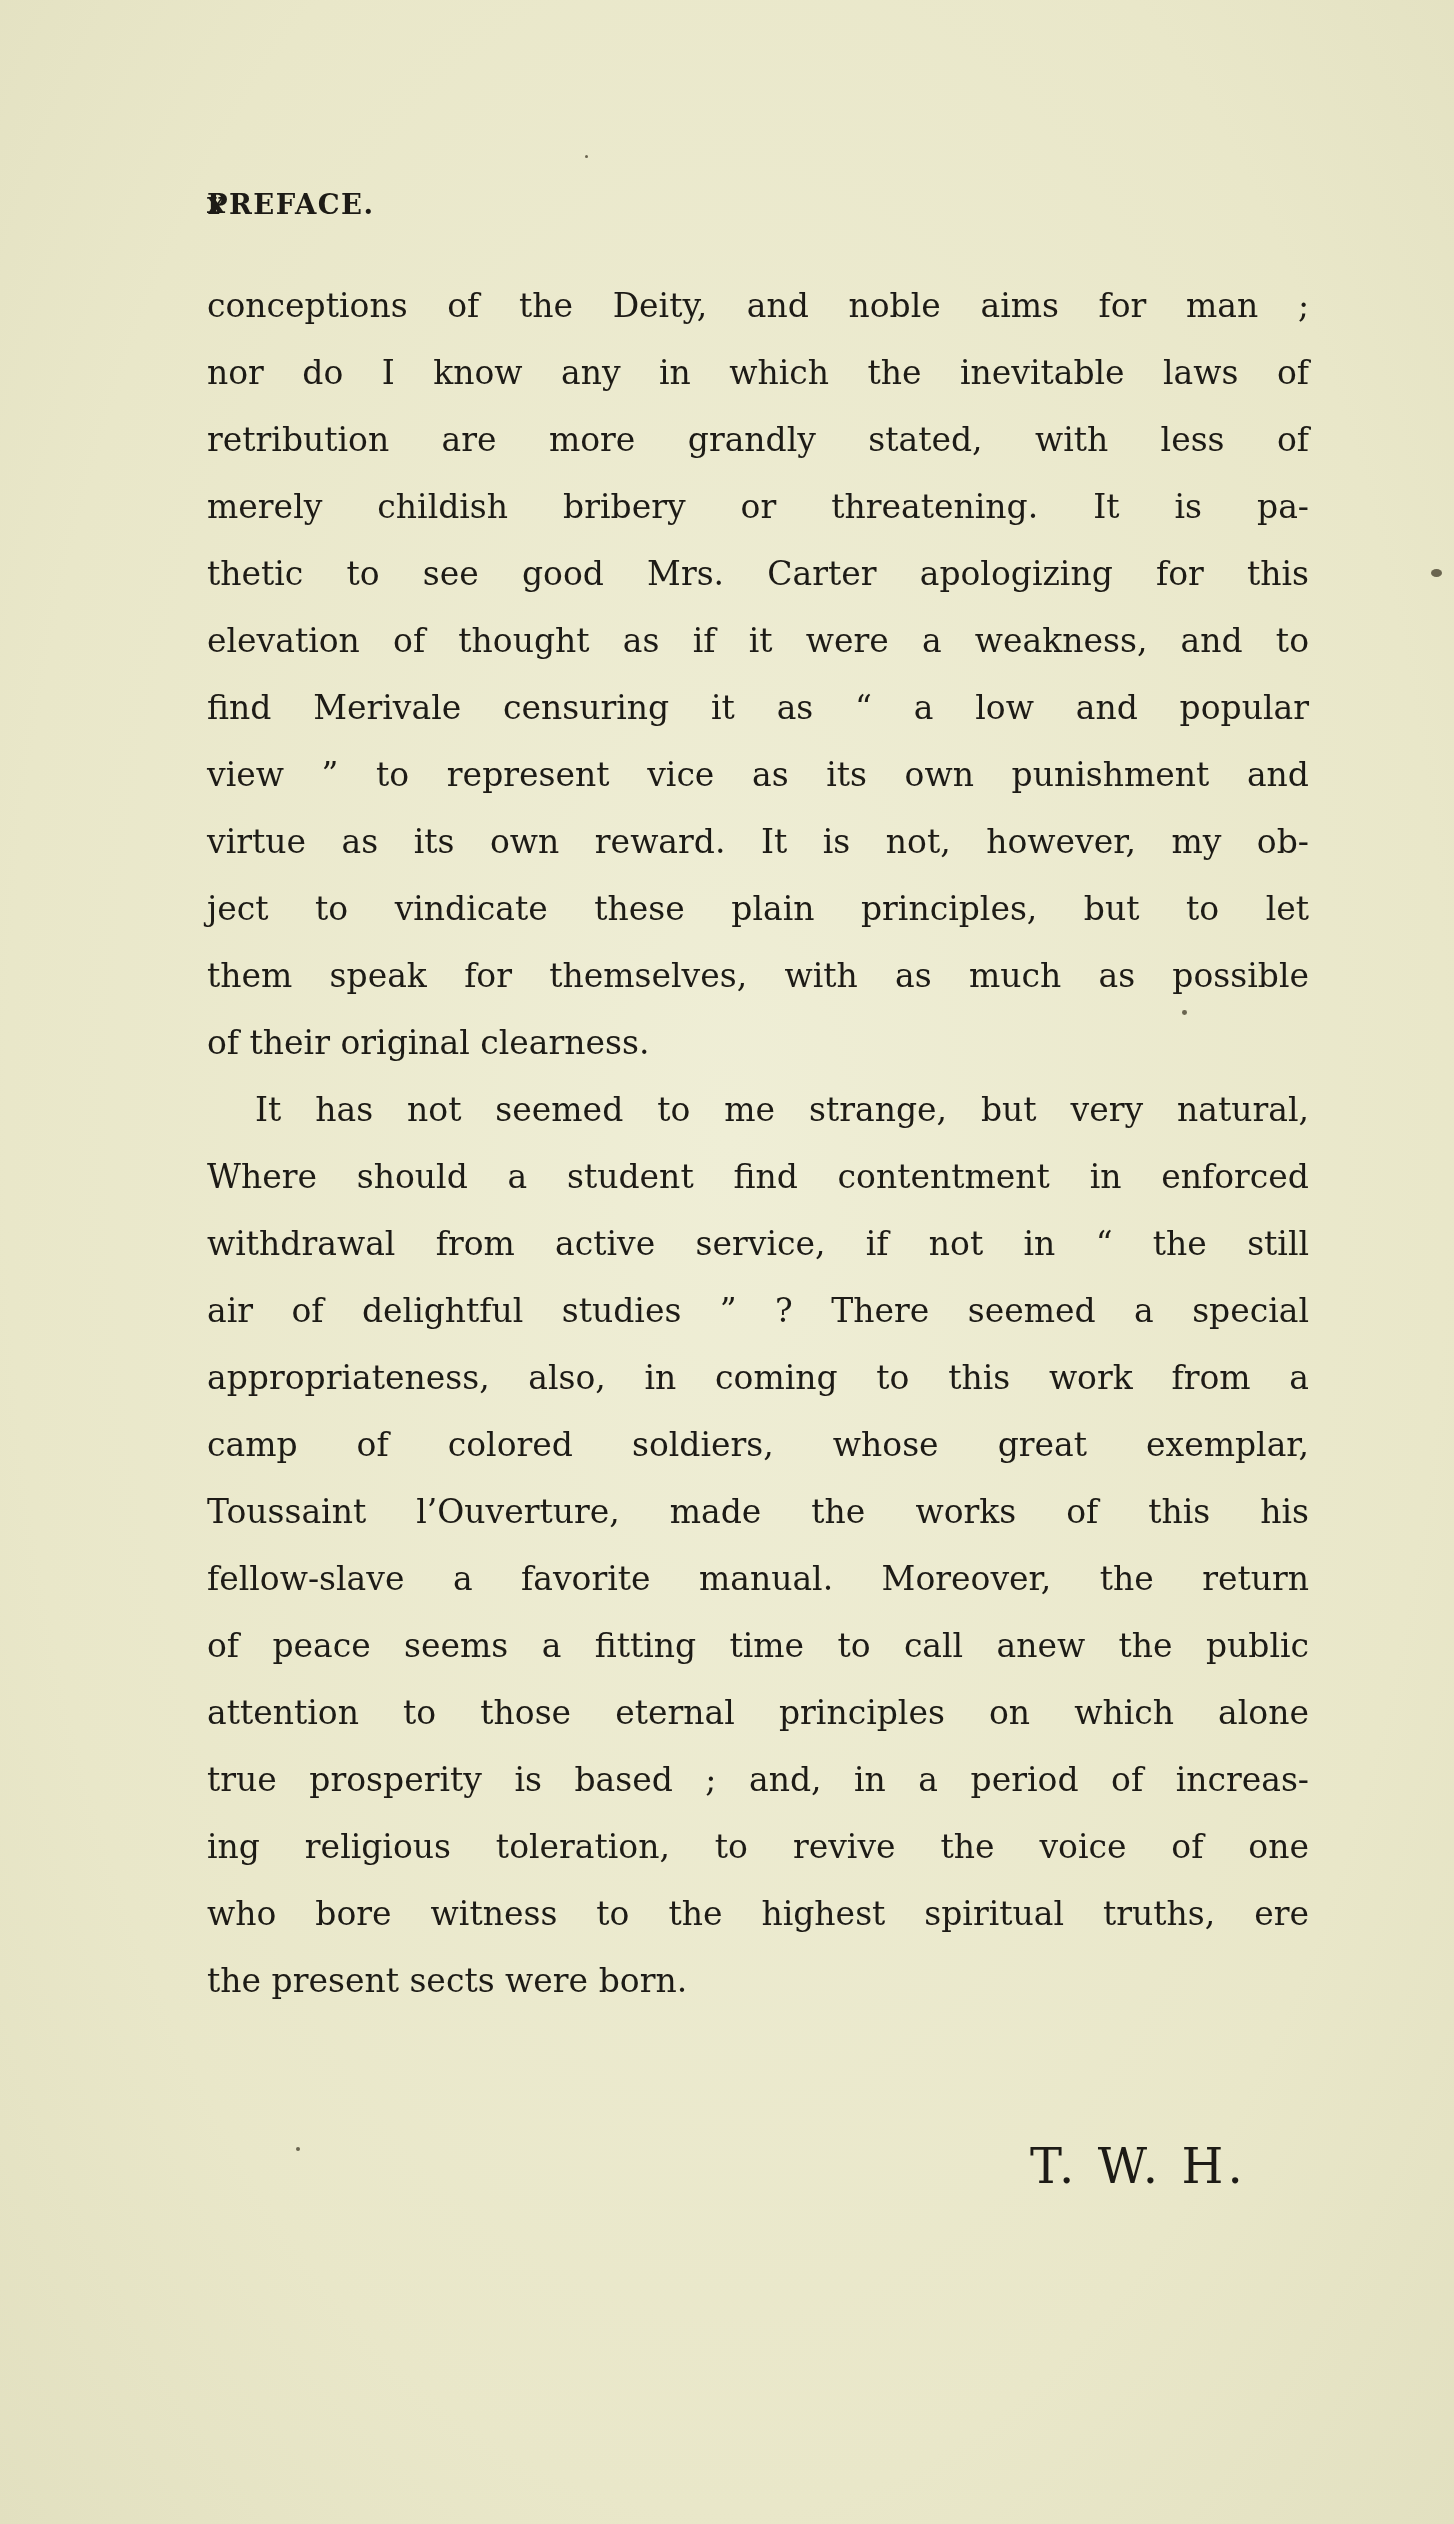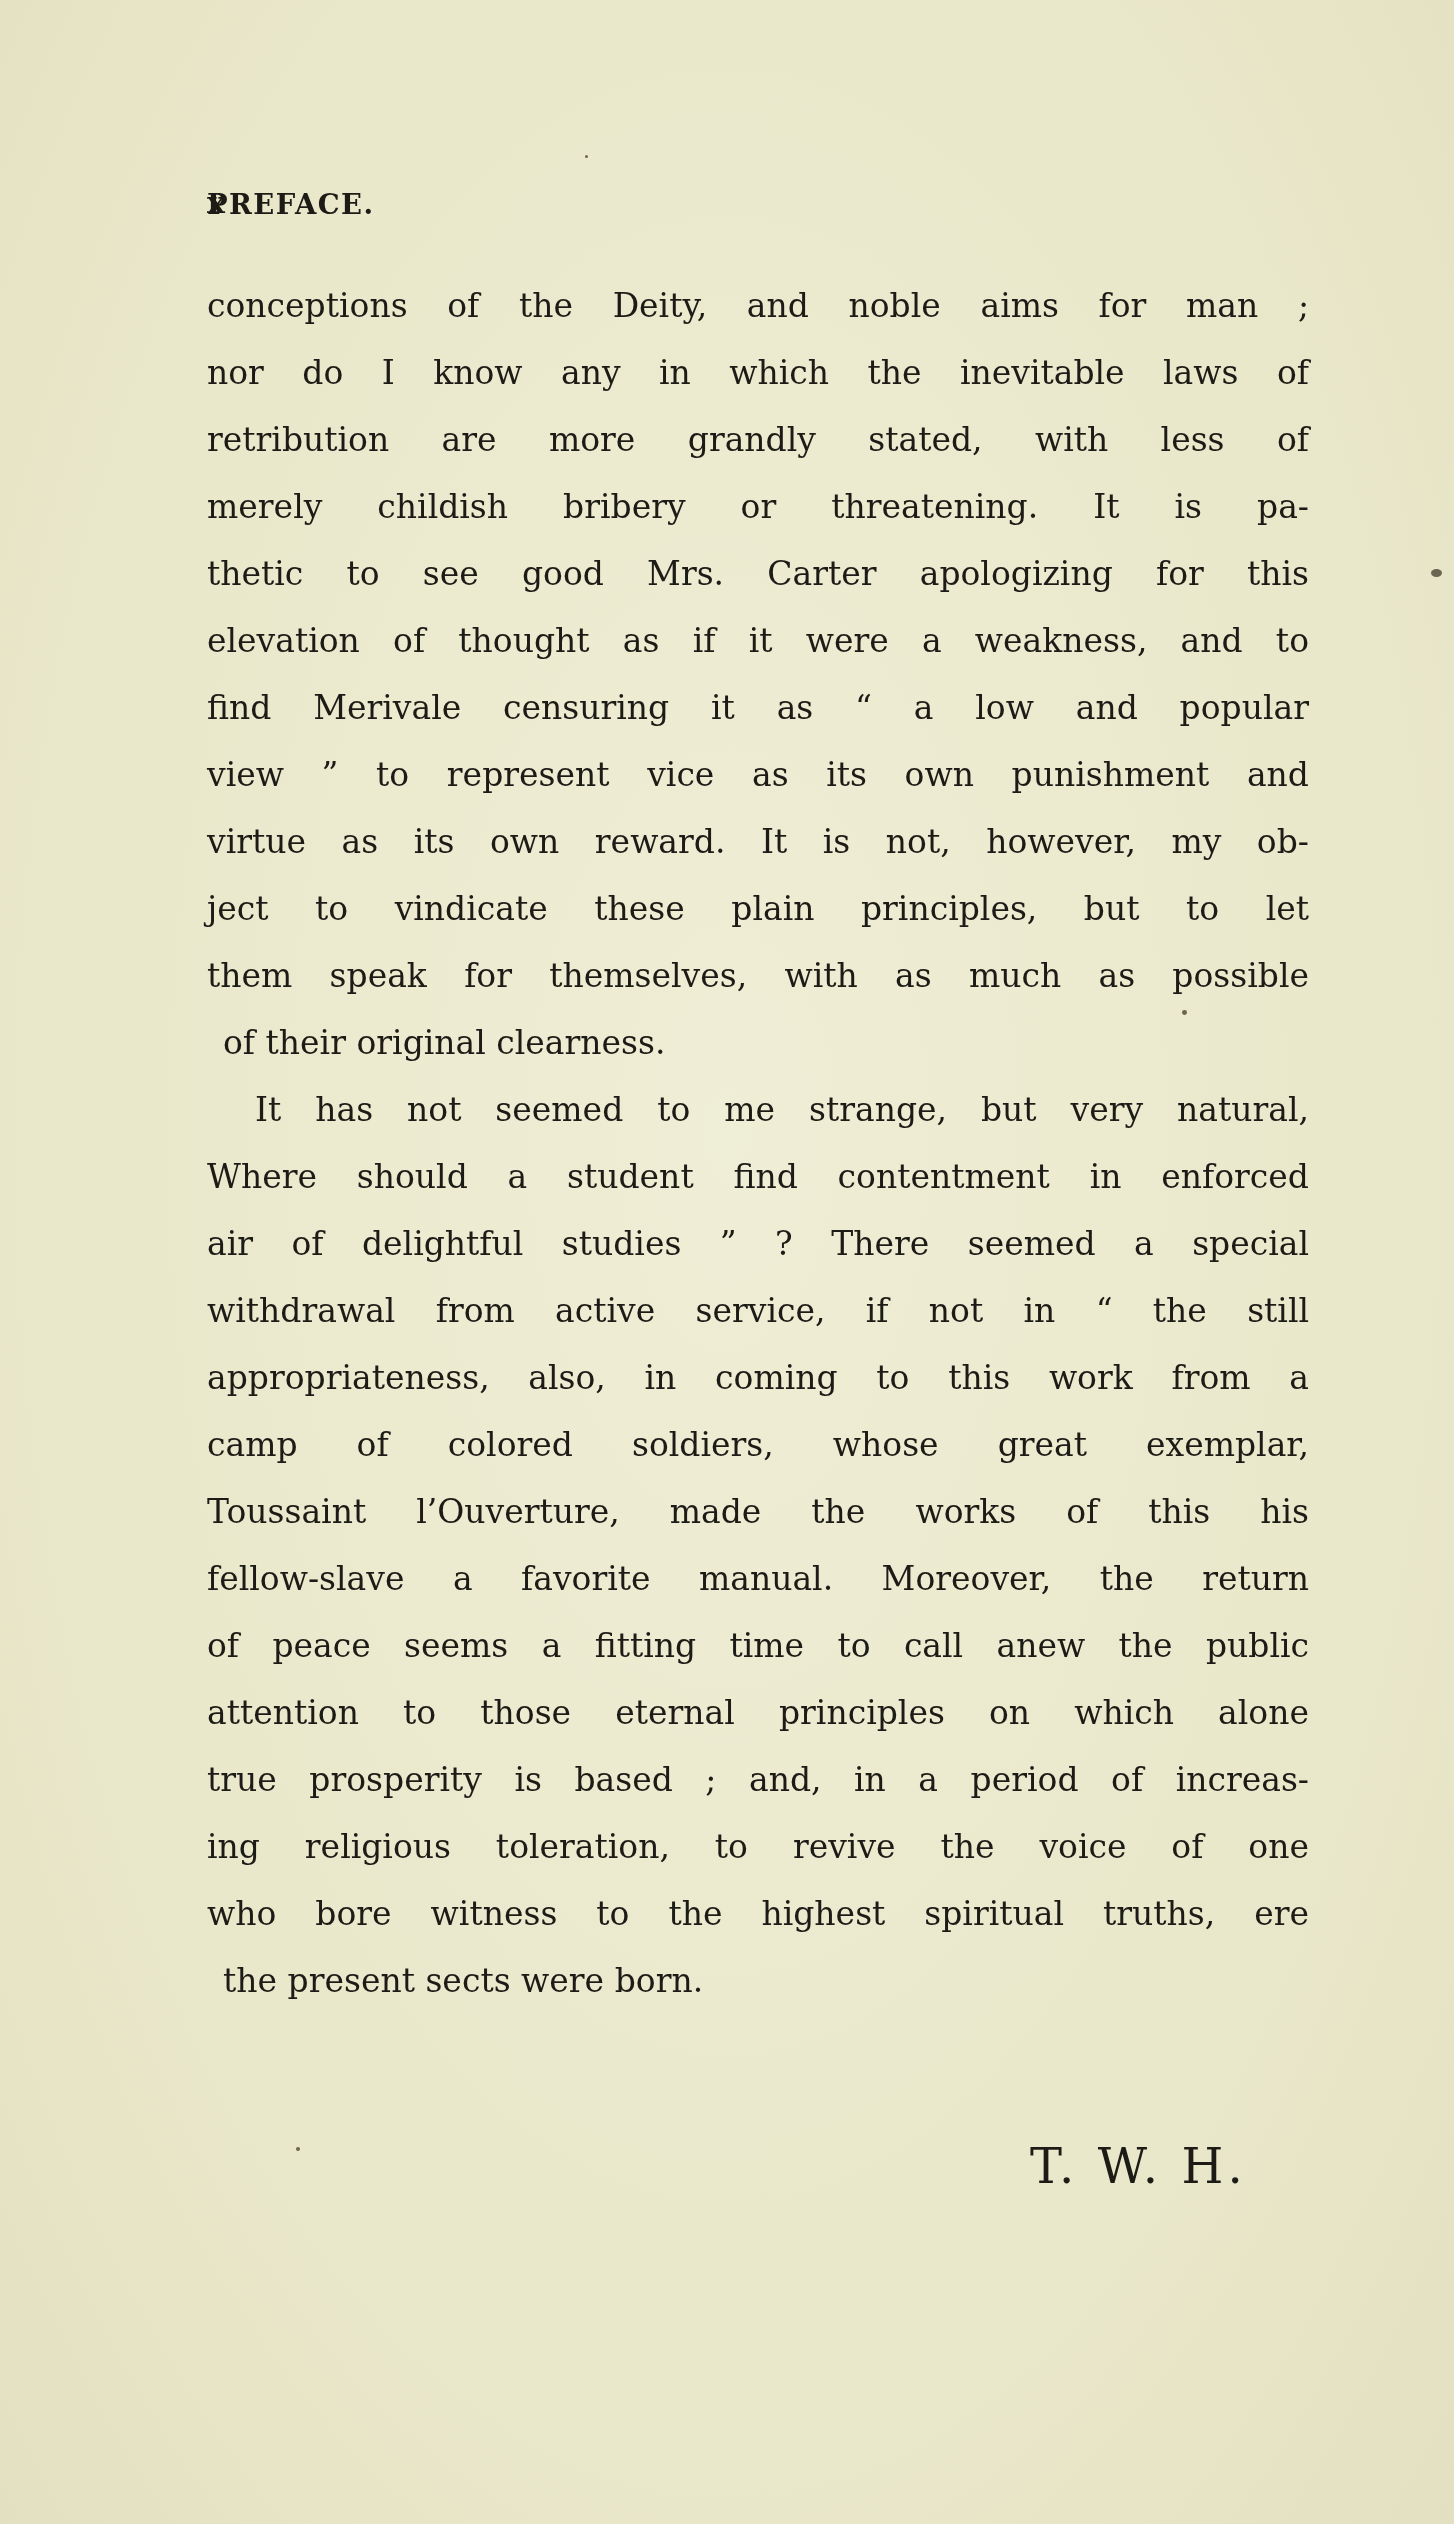--- a/index.html
+++ b/index.html
@@ -15,21 +15,21 @@
     background: radial-gradient(ellipse at 50% 45%, #efeed6 0%, #e9e7c9 70%, #e2e0c0 100%);
   }
   .header { position:absolute; top:185px; left:207px; width:1102px; height:41px; }
   .folio { position:absolute; left:0; top:0; font-size:30px; font-weight:bold; letter-spacing:0.7px; }
   .running-head { position:absolute; left:0; right:0; top:2.8px; font-size:27.5px; font-weight:bold; letter-spacing:1.4px; }
   .body-text { position:absolute; top:272px; left:207px; width:1102px; }
   .line {
     height:67px; line-height:67px; font-size:33px;
     text-align:justify; text-align-last:justify; white-space:nowrap;
   }
-  .line.last { text-align-last:left;margin-left:16px; }
+  .line.last { text-align-last:left; }
   .line.indent { padding-left:48px; }
   .signature { position:absolute; top:2138px; left:1030px; font-size:48px; letter-spacing:4.1px; }
   .speck { position:absolute; background:#6a6550; border-radius:50%; }
 </style>
 </head>
 <body>
 
 <div class="page">
   <div class="header">
     <span class="folio">x</span>
@@ -44,22 +44,22 @@
     <div class="line">thetic to see good Mrs. Carter apologizing for this</div>
     <div class="line">elevation of thought as if it were a weakness, and to</div>
     <div class="line">find Merivale censuring it as “ a low and popular</div>
     <div class="line">view ” to represent vice as its own punishment and</div>
     <div class="line">virtue as its own reward. It is not, however, my ob-</div>
     <div class="line">ject to vindicate these plain principles, but to let</div>
     <div class="line">them speak for themselves, with as much as possible</div>
     <div class="line last">of their original clearness.</div>
     <div class="line indent">It has not seemed to me strange, but very natural,</div>
     <div class="line">Where should a student find contentment in enforced</div>
+    <div class="line">withdrawal from active service, if not in “ the still</div>
     <div class="line">air of delightful studies ” ? There seemed a special</div>
-    <div class="line">withdrawal from active service, if not in “ the still</div>
     <div class="line">appropriateness, also, in coming to this work from a</div>
     <div class="line">camp of colored soldiers, whose great exemplar,</div>
     <div class="line">Toussaint l’Ouverture, made the works of this his</div>
     <div class="line">fellow-slave a favorite manual. Moreover, the return</div>
     <div class="line">of peace seems a fitting time to call anew the public</div>
     <div class="line">attention to those eternal principles on which alone</div>
     <div class="line">true prosperity is based ; and, in a period of increas-</div>
     <div class="line">ing religious toleration, to revive the voice of one</div>
     <div class="line">who bore witness to the highest spiritual truths, ere</div>
     <div class="line last">the present sects were born.</div>

